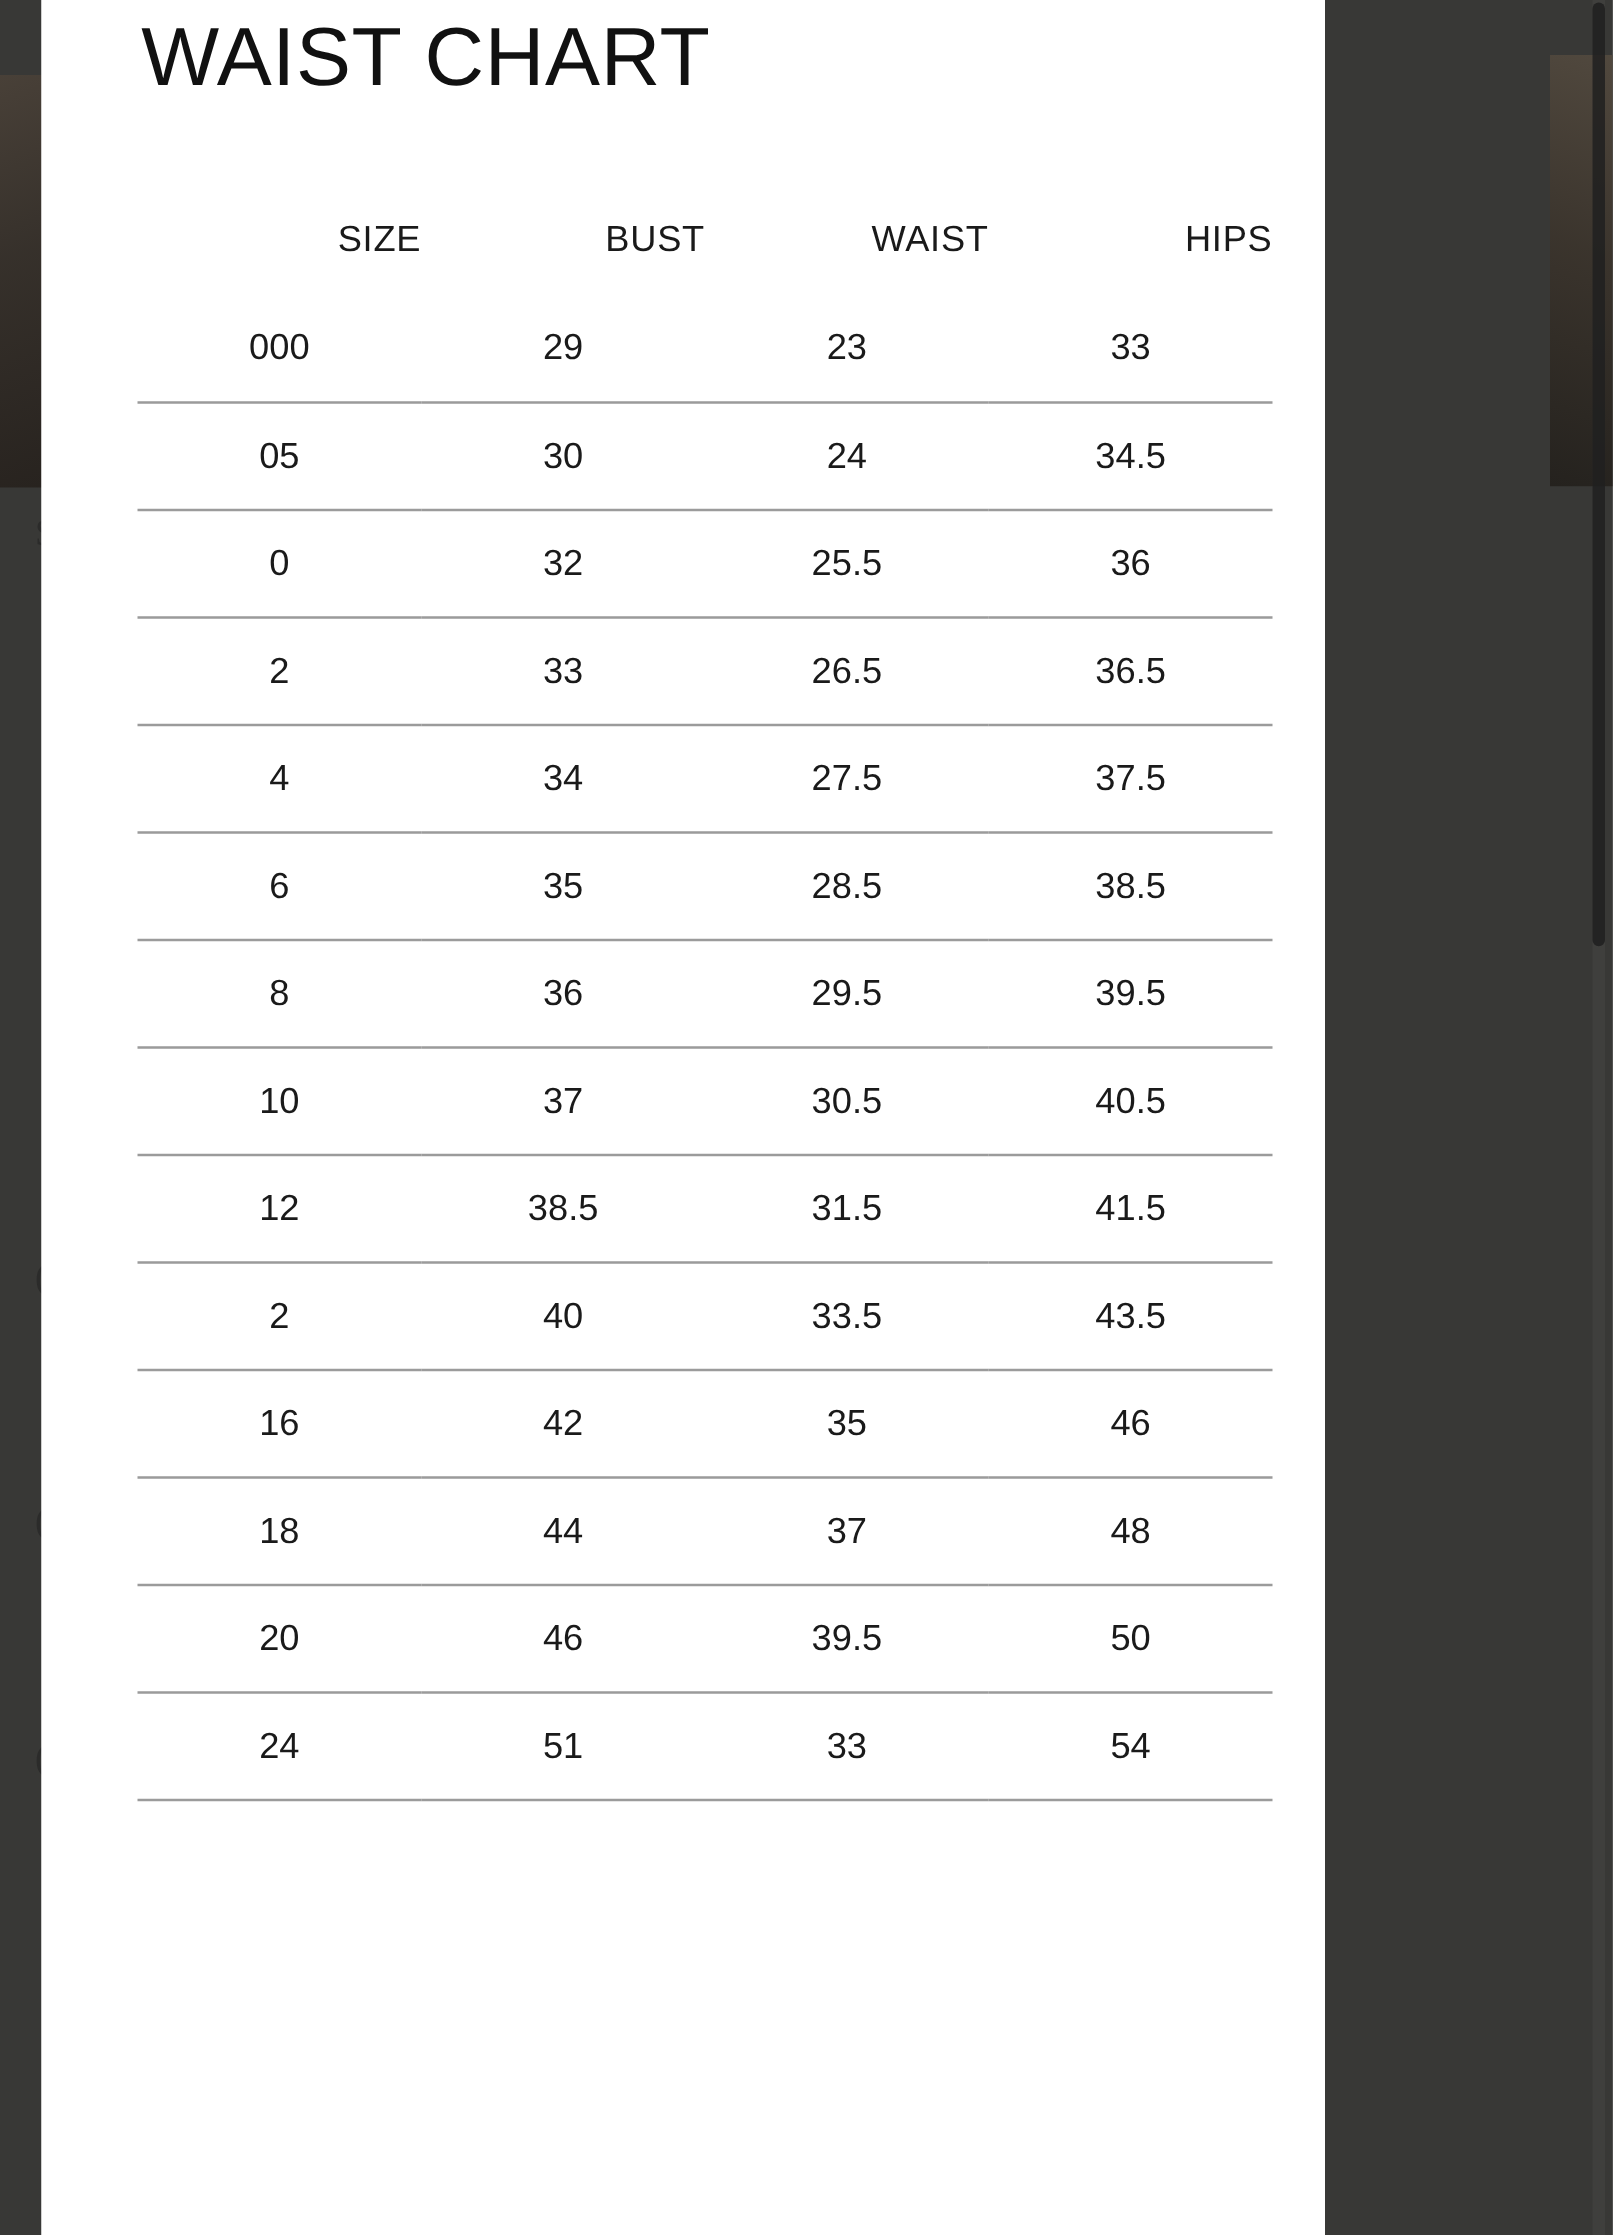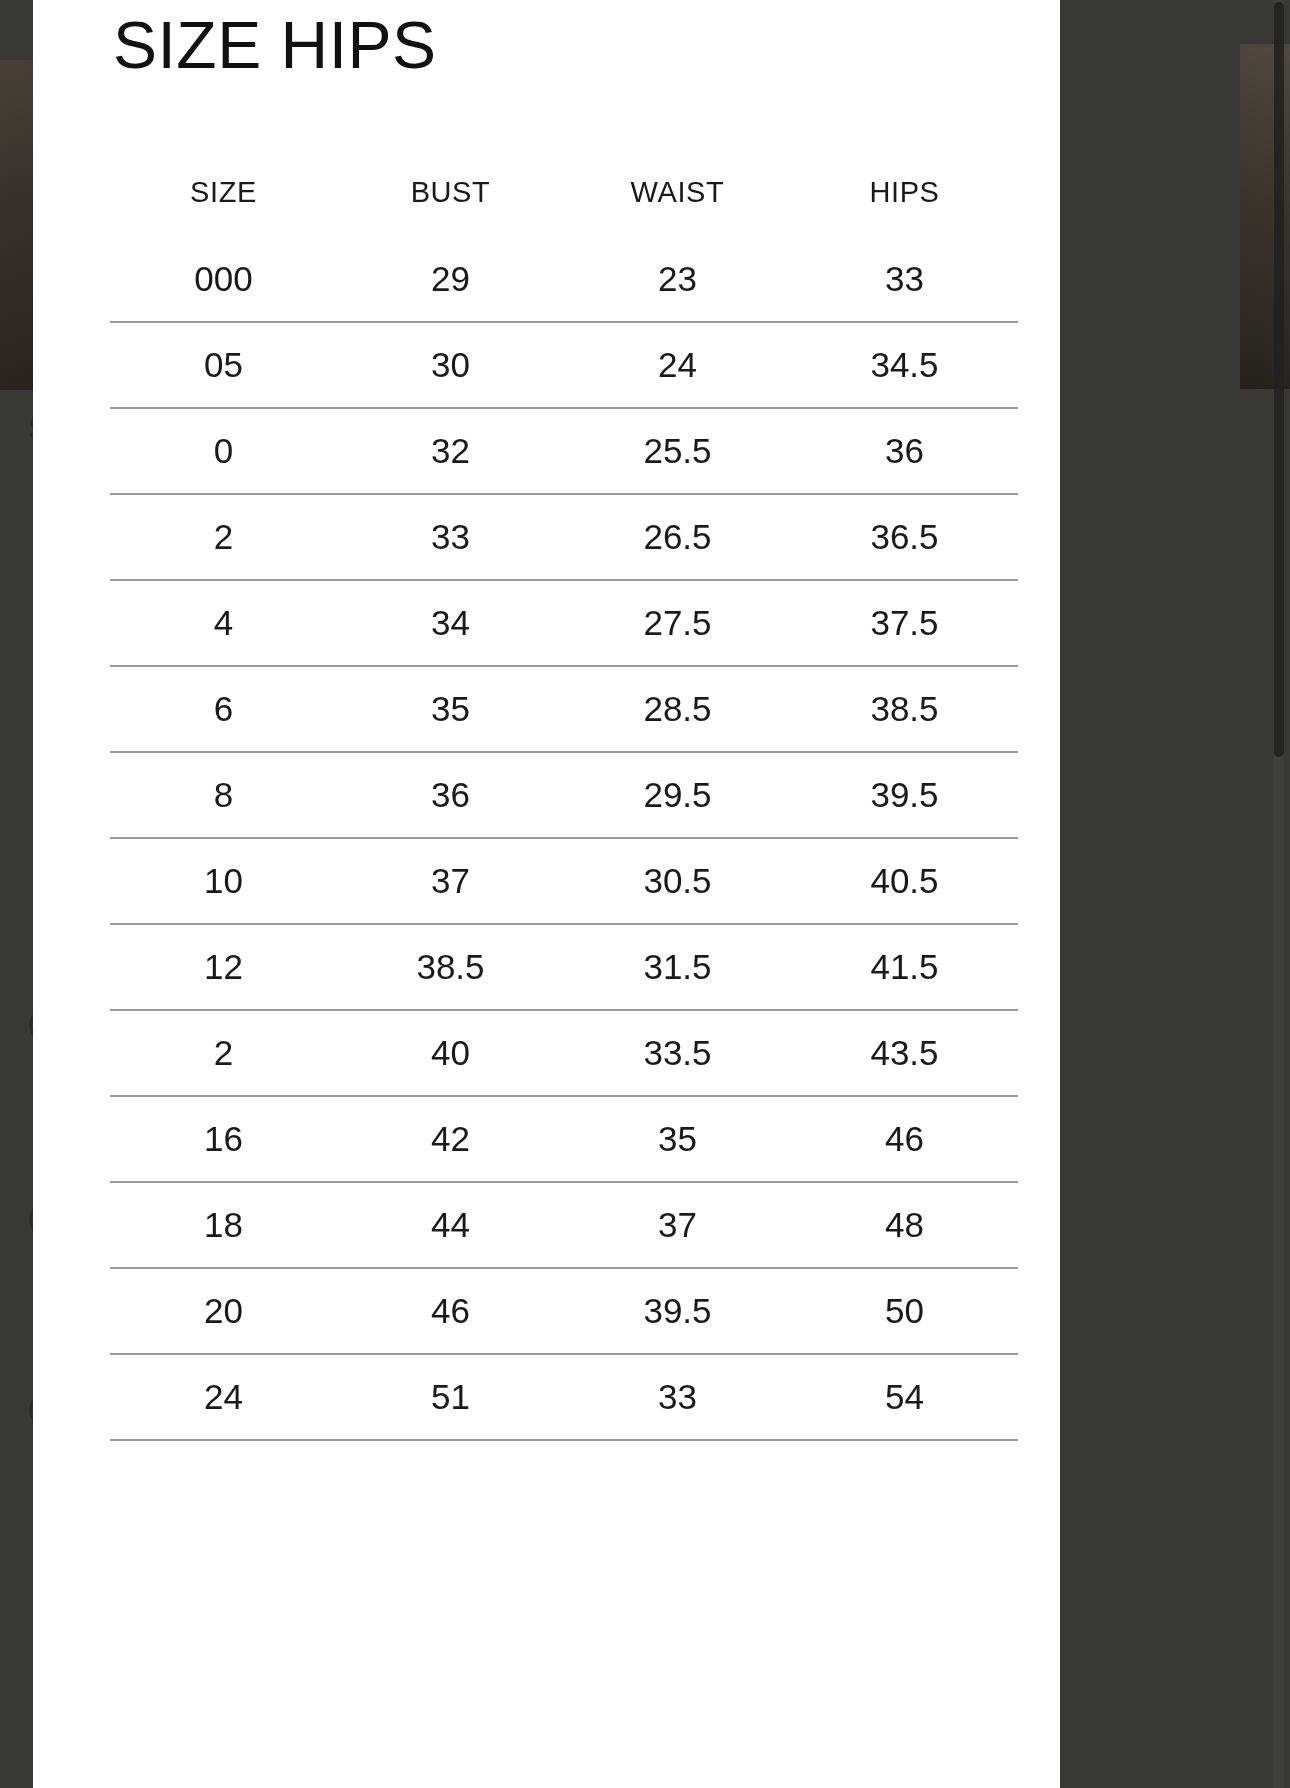--- a/index.html
+++ b/index.html
@@ -90,23 +90,24 @@
     color:#1a1a1a;
     font-weight:400;
     border:none;
   }
   #size-table th {
     font-size:29px;
     letter-spacing:.6px;
     height:88px;
     vertical-align:middle;
     padding:0;
+    text-align:right;
   }
   #size-table td {
-    font-size:35px;
+    font-size:29px;
     height:86px;
     vertical-align:middle;
     padding:0;
   }
   #size-table tbody tr {
     border-bottom:2px solid #9b9b9b;
   }
   #size-table tbody tr:first-child {
     border-top:none;
   }
@@ -130,21 +131,21 @@
   <span class="ghost" style="top:1005px">(</span>
   <span class="ghost" style="top:1200px">(</span>
   <span class="ghost" style="top:1390px">(</span>
 </div>
 
 <div id="scrollbar-track"></div>
 <div id="scrollbar-thumb"></div>
 
 <div id="size-chart-modal">
 
-  <h1 id="page-title">SIZE HIPS</h1>
+  <h1 id="page-title">WAIST CHART</h1>
 
   <table id="size-table">
     <colgroup>
       <col class="c-size">
         <col class="c-bust">
         <col class="c-waist">
         <col class="c-hips">
     </colgroup>
     <thead>
       <tr>

